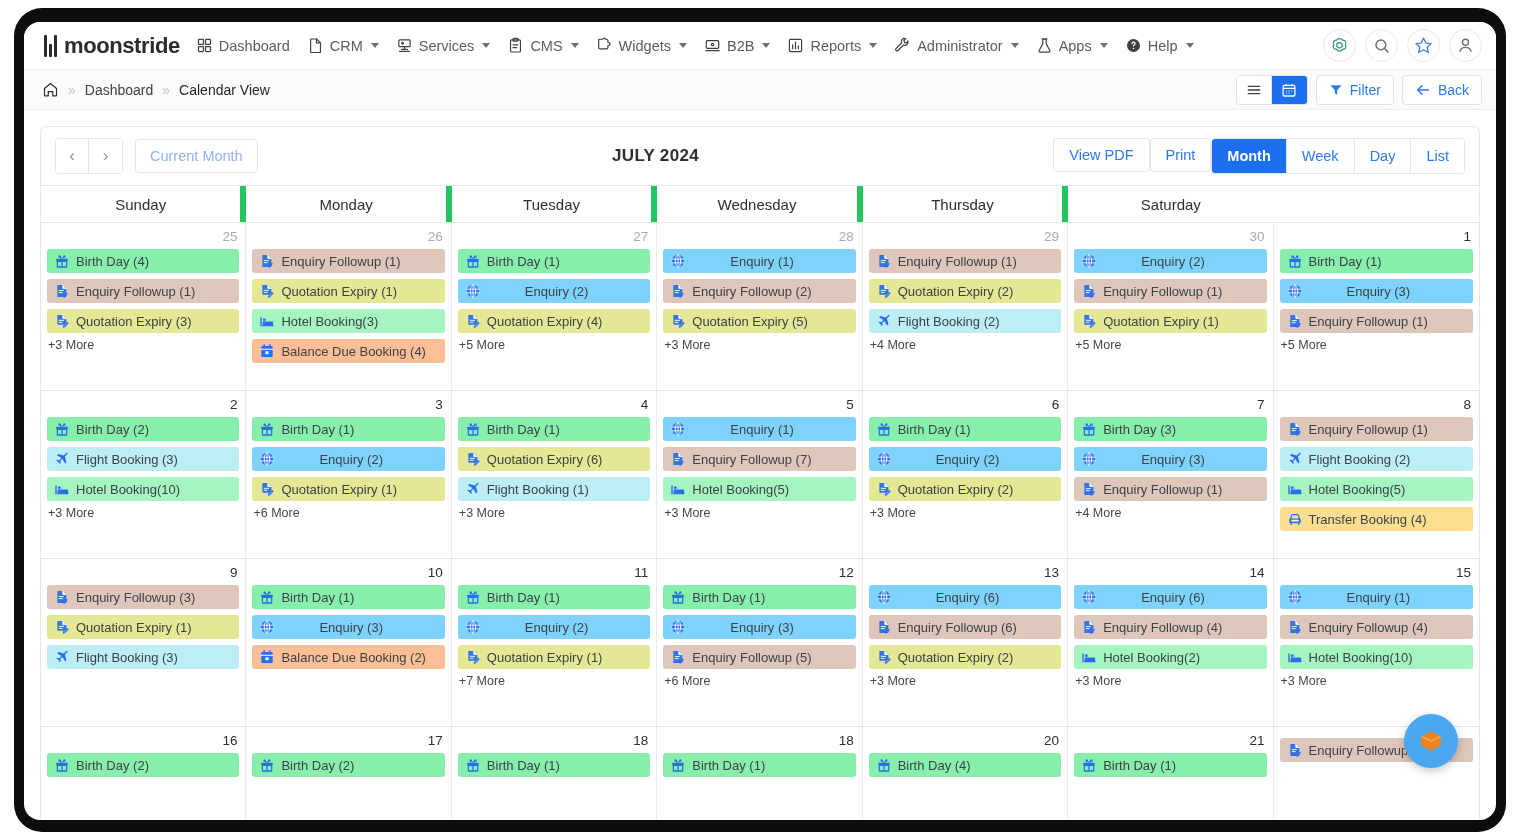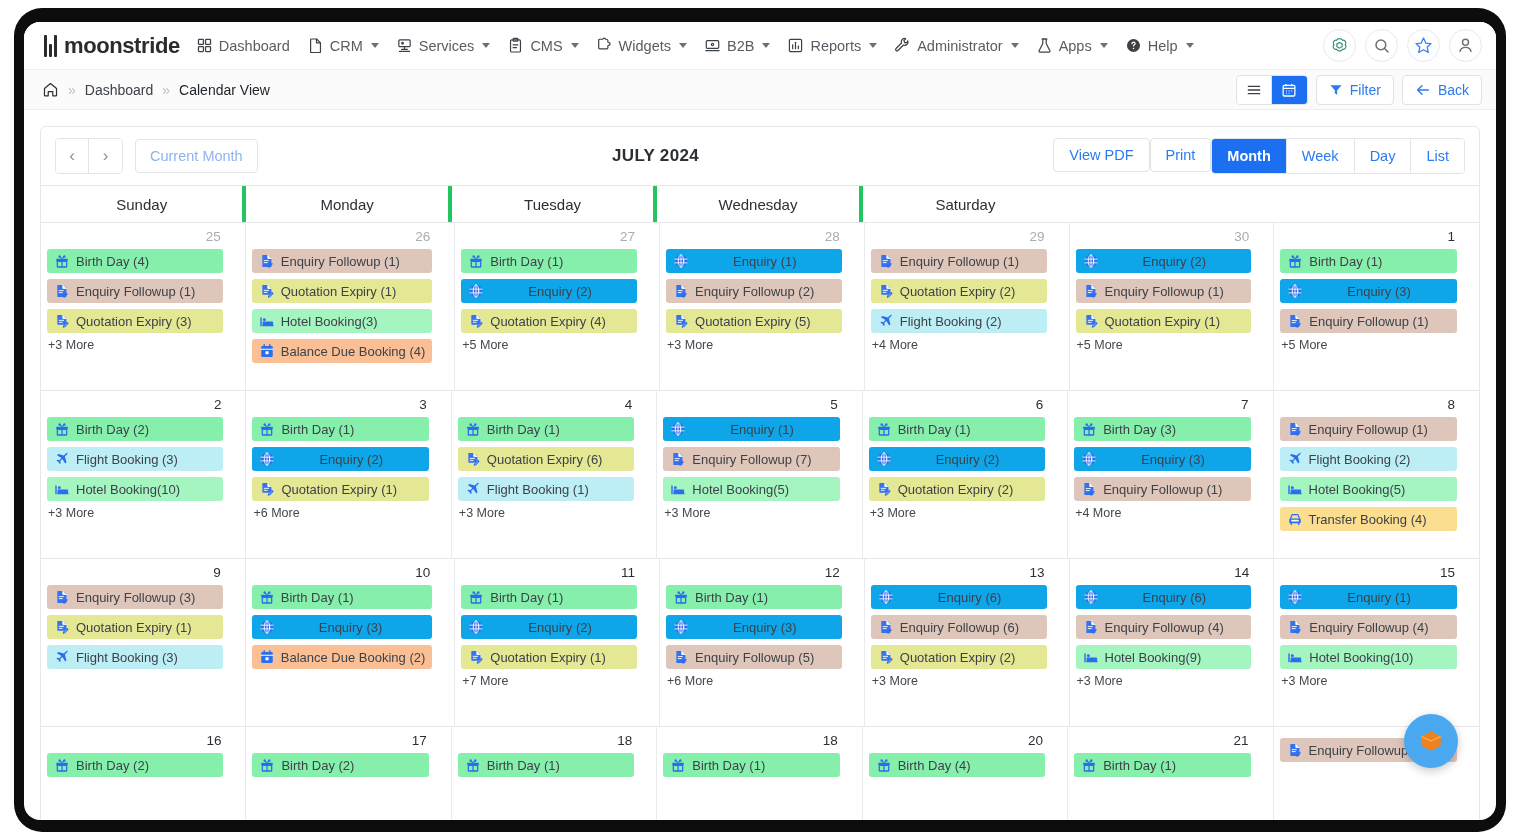--- a/index.html
+++ b/index.html
@@ -139,32 +139,32 @@
   .viewbtn.on { background: #1d6ff2; color: #fff; font-weight: bold; }
 
   
   #dowrow {
     display: grid; grid-template-columns: repeat(7, 1fr);
     border-top: 1px solid #e5e7ea; border-bottom: 1px solid #e5e7ea;
   }
   .dow {
     height: 36px; display: flex; align-items: center; justify-content: center;
     font-size: 15px; color: #2b3036;
-    border-right: 4px solid #22c55e;
+    border-right: 6px solid #22c55e;
   }
   .dow:last-child { border-right: none; }
 
   .wkrow {
     display: grid; grid-template-columns: repeat(7, 1fr);
     border-bottom: 1px solid #e5e7ea;
   }
   .daycell {
     min-height: 167px;
     border-right: 1px solid #e9ebee;
-    padding: 4px 22px 6px 6px;
+    padding: 4px 6px 6px 6px;
     display: flex; flex-direction: column;
   }
   .daycell:last-child { border-right: none; }
   .daynum {
     text-align: right; font-size: 13.5px; color: #2b3036;
     padding: 2px 2px 5px 0; font-weight: 500;
   }
   .daynum.muted { color: #a8adb3; }
   .ev {
     display: flex; align-items: center; gap: 6px;
@@ -175,21 +175,21 @@
   }
   .ev .evico { display: flex; align-items: center; flex: 0 0 auto; }
   .more { font-size: 12.5px; color: #43484e; padding-left: 1px; margin-top: -1px; }
 
   
   .t-birthday  { background: #86efac; text-align: center; }
   .t-followup  { background: #dfc6bb; }
   .t-quotation { background: #e4e793; }
   .t-hotel     { background: #a5f5c1; }
   .t-balance   { background: #fbbf95; }
-  .t-enquiry   { background: #0ea5e9; gap: 44px; }
+  .t-enquiry   { background: #7dd3fc; gap: 44px; }
   .t-flight    { background: #bdeef5; text-align: center; }
   .t-transfer  { background: #fbde8f; }
 
   
   #fab {
     position: absolute; right: 38px; bottom: 52px;
     width: 54px; height: 54px; border-radius: 50%;
     background: #4aa8f0;
     display: flex; align-items: center; justify-content: center;
     box-shadow: 0 3px 10px rgba(0,0,0,.22);
@@ -423,20 +423,21 @@
               <div class="viewbtn">List</div>
             </div>
       </div>
     </div>
 
     <div id="dowrow">
           <div class="dow">Sunday</div>
           <div class="dow">Monday</div>
           <div class="dow">Tuesday</div>
           <div class="dow">Wednesday</div>
+          <div class="dow">Thursday</div>
           <div class="dow">Saturday</div>
         </div>
     <div id="weeks">
           <div class="wkrow">
             <div class="daycell">
               <div class="daynum muted">25</div>
               <div class="ev t-birthday">
                 <span class="evico">
                   <svg width="16" height="16" viewBox="0 0 24 24" fill="none" stroke="none" stroke-width="1.8" stroke-linecap="round" stroke-linejoin="round">
                     <rect x="3.4" y="8.6" width="17.2" height="4" rx=".7" fill="#2a6ef0" stroke="none"></rect>
@@ -1222,21 +1223,21 @@
               </div>
               <div class="ev t-hotel">
                 <span class="evico">
                   <svg width="16" height="16" viewBox="0 0 24 24" fill="none" stroke="none" stroke-width="1.8" stroke-linecap="round" stroke-linejoin="round">
                     <line x1="3" y1="7.5" x2="3" y2="19" stroke="#2a6ef0" stroke-width="2.1"></line>
                     <path d="M5.4 12.6h14.2c1 0 1.6.7 1.6 1.6V18H5.4z" fill="#2a6ef0" stroke="none"></path>
                     <circle cx="8" cy="10" r="2.2" fill="#2a6ef0" stroke="none"></circle>
                     <line x1="5.4" y1="18.8" x2="21.2" y2="18.8" stroke="#2a6ef0" stroke-width="1.8"></line>
                   </svg>
                 </span>
-                <span>Hotel Booking(9)</span>
+                <span>Hotel Booking(2)</span>
               </div>
               <div class="more">+3 More</div>
             </div>
             <div class="daycell">
               <div class="daynum">15</div>
               <div class="ev t-enquiry">
                 <span class="evico">
                   <svg width="16" height="16" viewBox="0 0 24 24" fill="none" stroke="none" stroke-width="1.8" stroke-linecap="round" stroke-linejoin="round">
                     <circle cx="12" cy="12" r="9.2" fill="#2a6ef0" stroke="none"></circle>
                     <ellipse cx="12" cy="12" rx="4.1" ry="9.2" fill="none" stroke="#ffffff" stroke-width="1.3"></ellipse>

